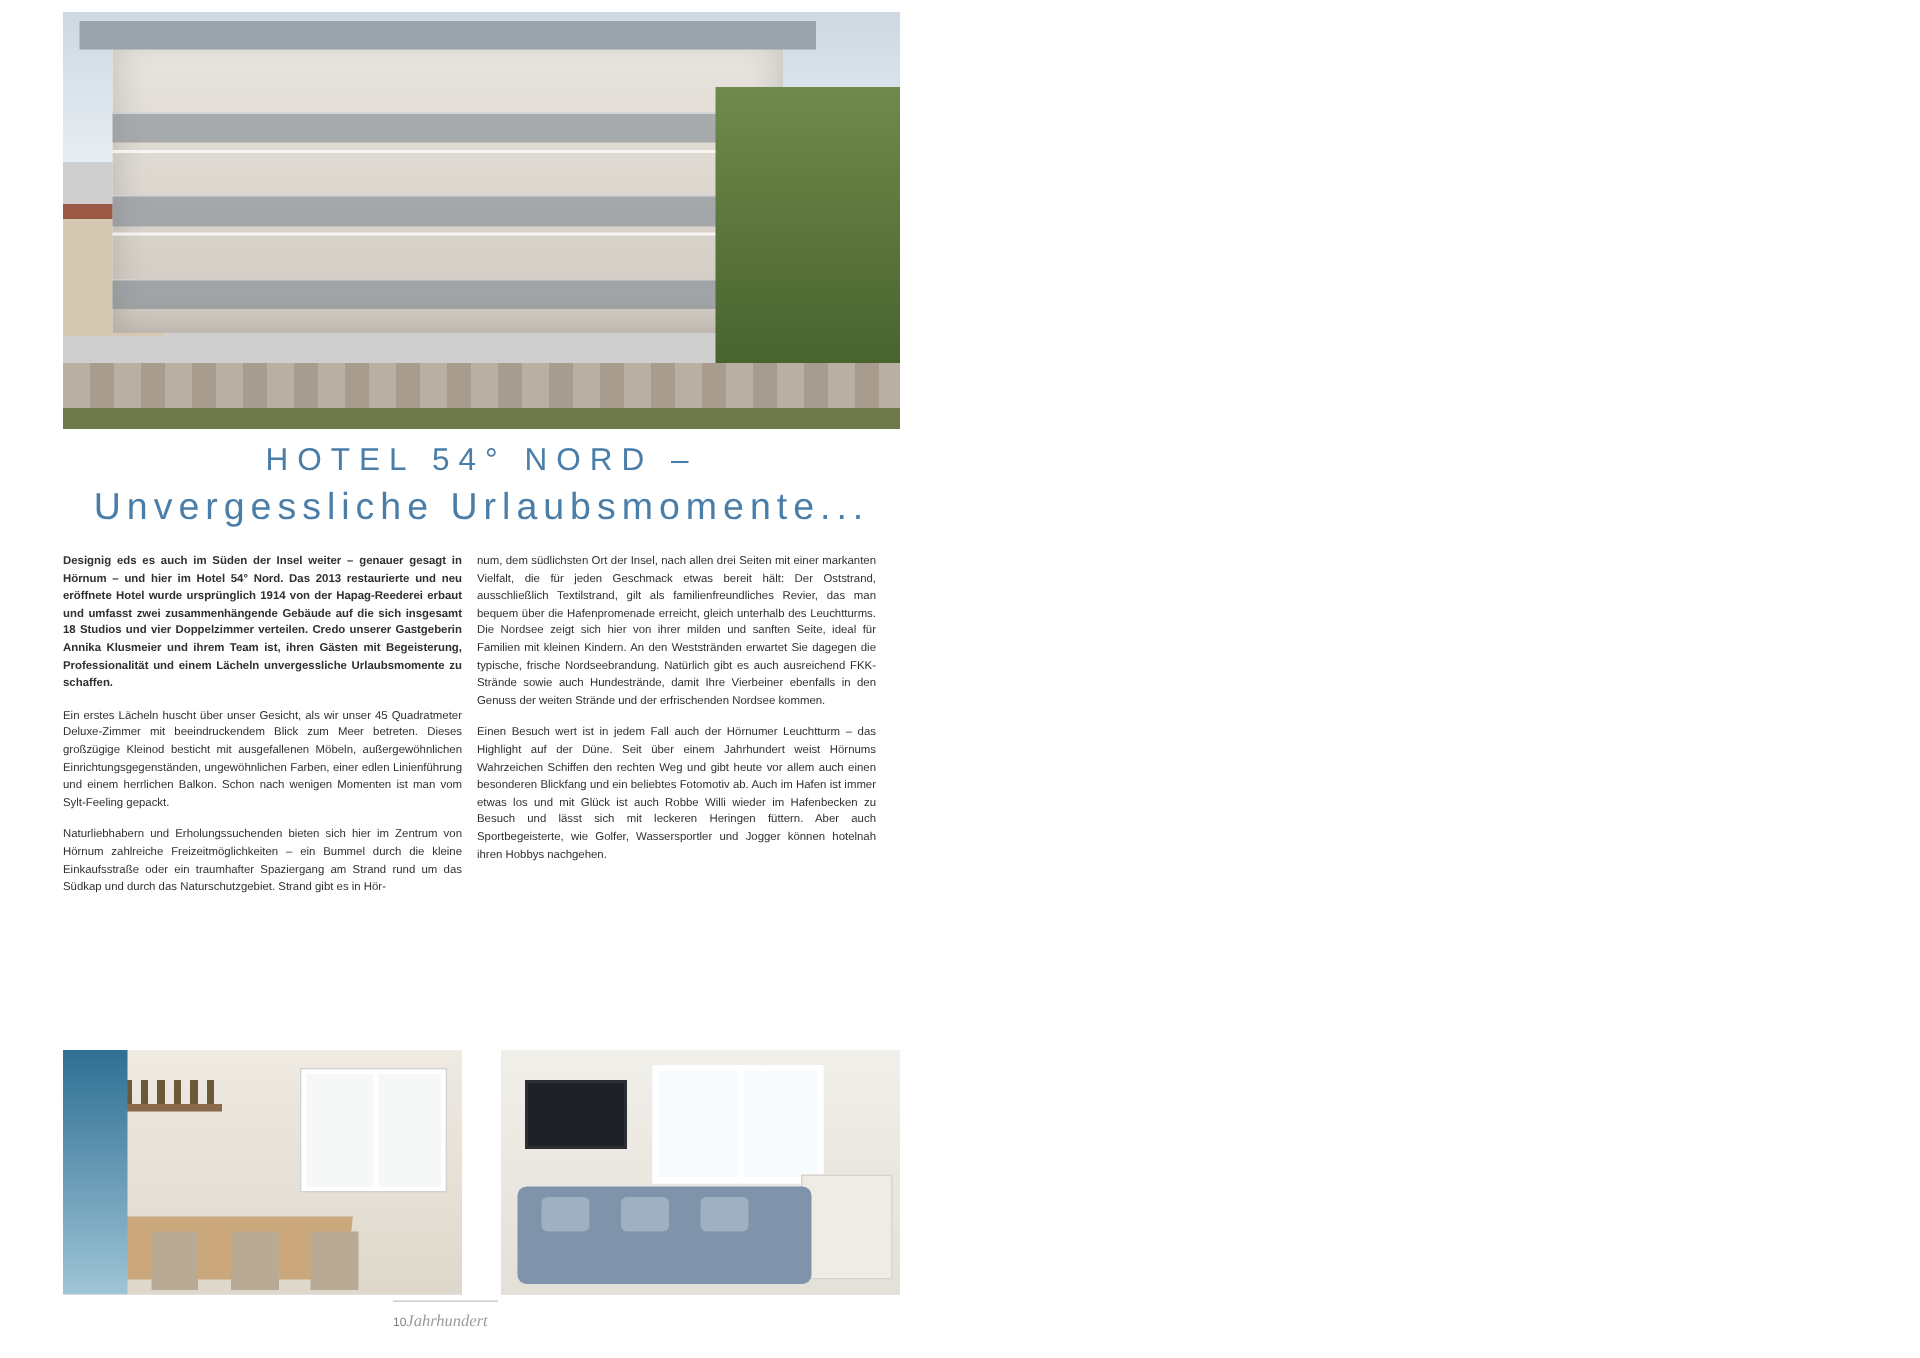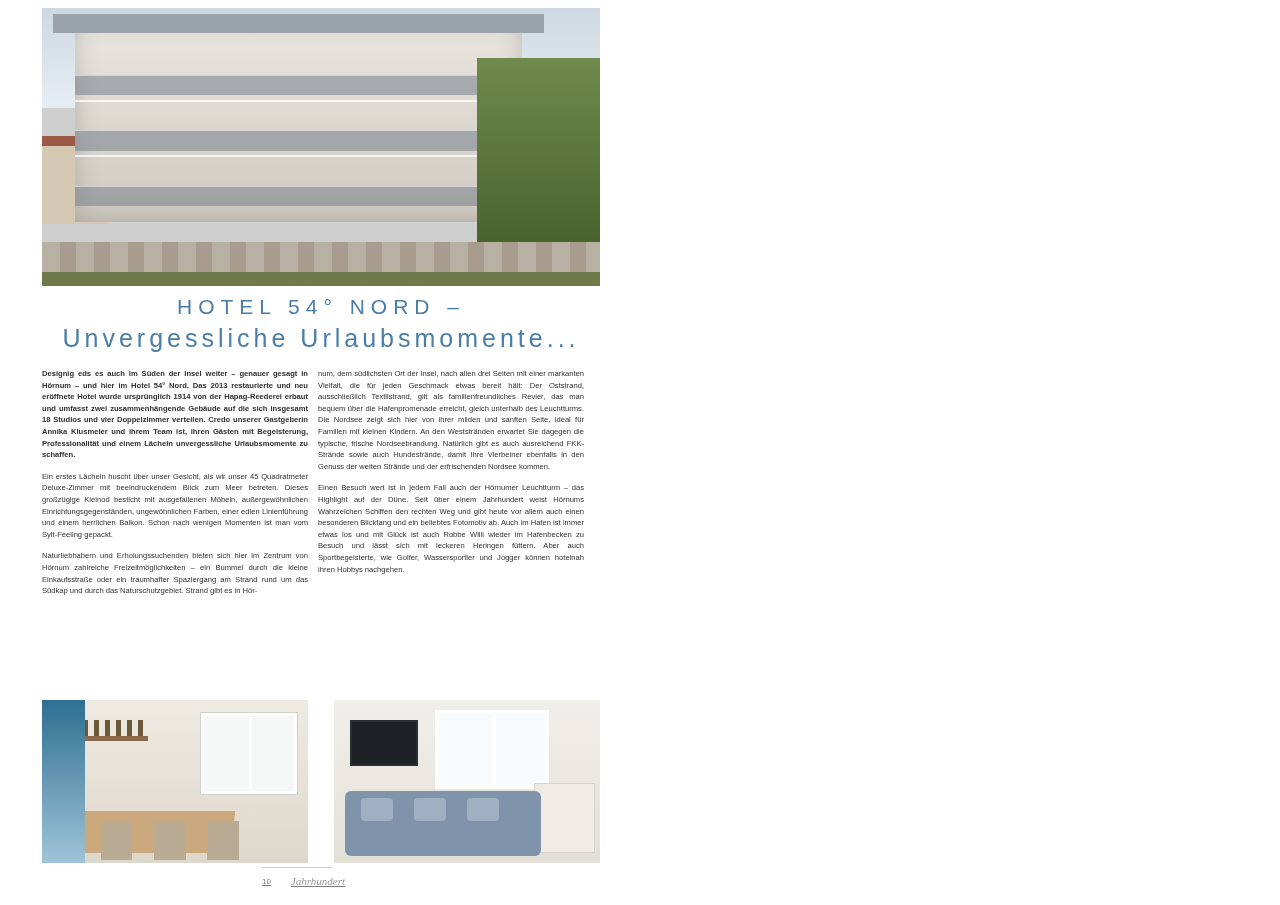--- a/index.html
+++ b/index.html
@@ -145,22 +145,21 @@
   .bd-dresser{position:absolute; right:2%; bottom:6%; width:22%; height:42%; background:#efece6; border:1px solid #d8d4cc;}
 
   
   .folio {
     position: absolute;
     bottom: 18px;
     font-size: 8px;
     color: #7b7b7b;
     display: flex;
     align-items: center;
-    gap: 20px;
-    text-decoration: underline;
+    gap: 0;
   }
   .folio .brand {
     font-family: "Liberation Serif", serif;
     font-style: italic;
     font-size: 11px;
     color: #9a9a9a;
   }
   .folio .rule {
     position: absolute;
     top: -8px;

